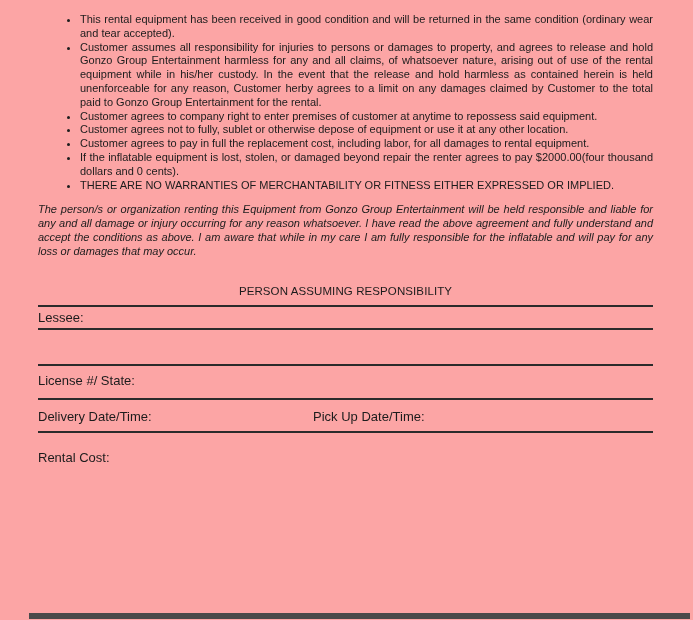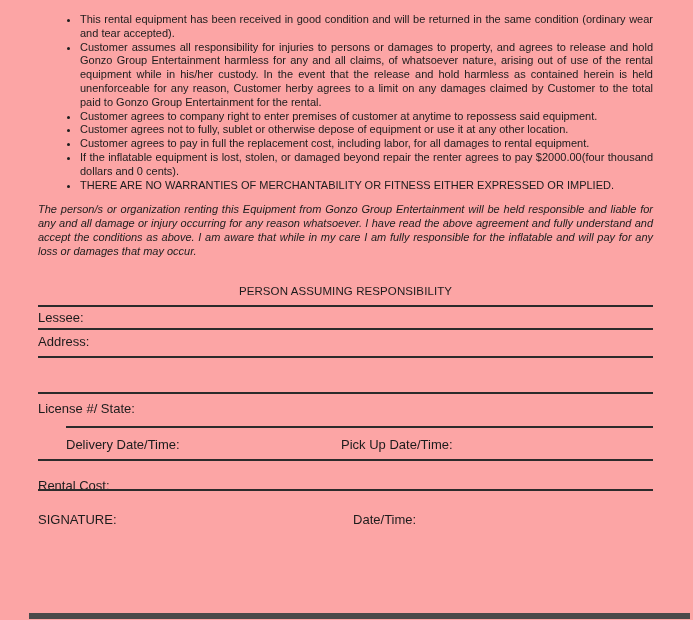--- a/index.html
+++ b/index.html
@@ -50,21 +50,21 @@
     display: inline-block;
     vertical-align: top;
     font-size: 13px;
     color: #1c1c1c;
     white-space: nowrap;
   }
   .r-lessee   { height: 23px; padding-top: 4px; }
   .r-address  { height: 28px; padding-top: 5px; }
   .r-blank    { height: 36px; }
   .r-license  { height: 34px; padding-top: 8px; }
-  .r-delivery { height: 33px; padding-top: 10px; margin-left: 28px; }
+  .r-delivery { height: 33px; padding-top: 10px; }
   .r-rental   { height: 30px; padding-top: 18px; }
   .r-signature{ height: 45px; padding-top: 22px; }
   .w272 { width: 272px; }
   .w312 { width: 312px; }
   .bottom-bar {
     position: absolute;
     left: 29px;
     right: 3px;
     bottom: 1px;
     height: 6px;
@@ -90,41 +90,34 @@
     <p class="para">The person/s or organization renting this Equipment from Gonzo Group Entertainment will be held responsible and liable for any and all damage or injury occurring for any reason whatsoever. I have read the above agreement and fully understand and accept the conditions as above. I am aware that while in my care I am fully responsible for the inflatable and will pay for any loss or damages that may occur.</p>
 
     <h3 class="form-title">PERSON ASSUMING RESPONSIBILITY</h3>
 
     <div class="form-rows">
 
       <div class="row r-lessee">
         <span class="label">Lessee:</span>
       </div>
 
-      <div class="row r-address">
-        <span class="label">Address:</span>
-      </div>
 
       <div class="row r-blank"></div>
 
       <div class="row r-license">
         <span class="label">License #/ State:</span>
       </div>
 
       <div class="row r-delivery">
         <span class="label w272">Delivery Date/Time:</span>
         <span class="label">Pick Up Date/Time:</span>
       </div>
 
       <div class="row r-rental">
         <span class="label">Rental Cost:</span>
       </div>
 
-      <div class="row r-signature">
-        <span class="label w312">SIGNATURE:</span>
-        <span class="label">Date/Time:</span>
-      </div>
 
     </div>
   </div>
 
   <div class="bottom-bar"></div>
 </div>
 
 </body></html>

